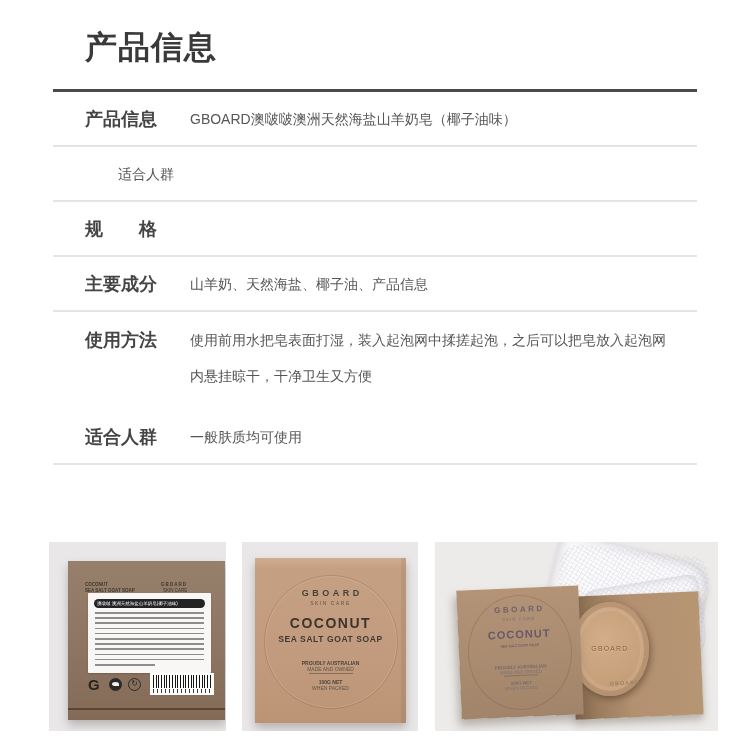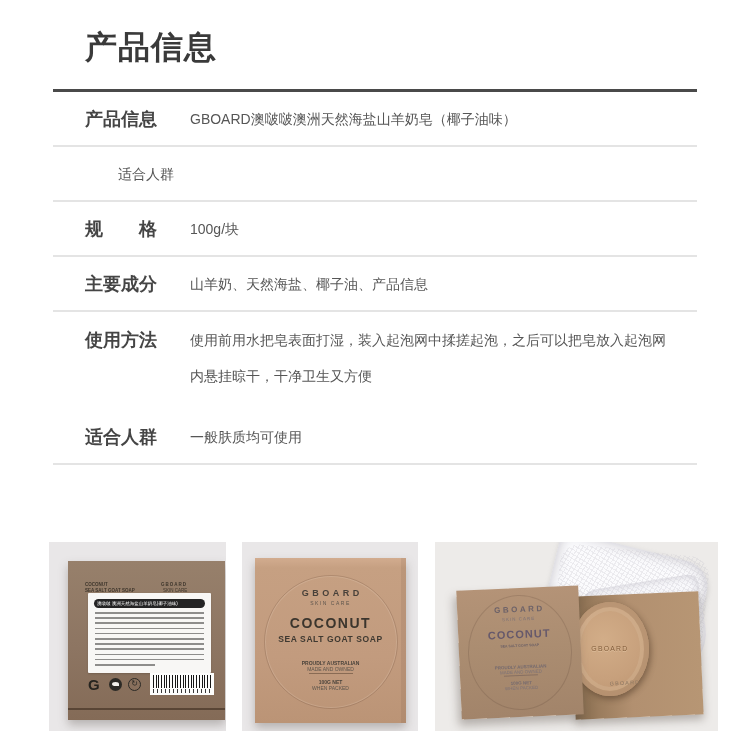--- a/index.html
+++ b/index.html
@@ -128,21 +128,20 @@
   <div class="spec">
     <div class="spec-row">
       <span class="spec-label">产品信息</span>
       <span class="spec-value">GBOARD澳啵啵澳洲天然海盐山羊奶皂（椰子油味）</span>
     </div>
     <div class="spec-row">
       <span class="spec-value">适合人群</span>
     </div>
     <div class="spec-row">
       <span class="spec-label">规格</span>
-      <span class="spec-value">100g/块</span>
     </div>
     <div class="spec-row">
       <span class="spec-label">主要成分</span>
       <span class="spec-value">山羊奶、天然海盐、椰子油、产品信息</span>
     </div>
     <div class="spec-row last">
       <span class="spec-label">使用方法</span>
       <span class="spec-value">使用前用水把皂表面打湿，装入起泡网中揉搓起泡，之后可以把皂放入起泡网内悬挂晾干，干净卫生又方便</span>
     </div>
     <div class="spec-row">

